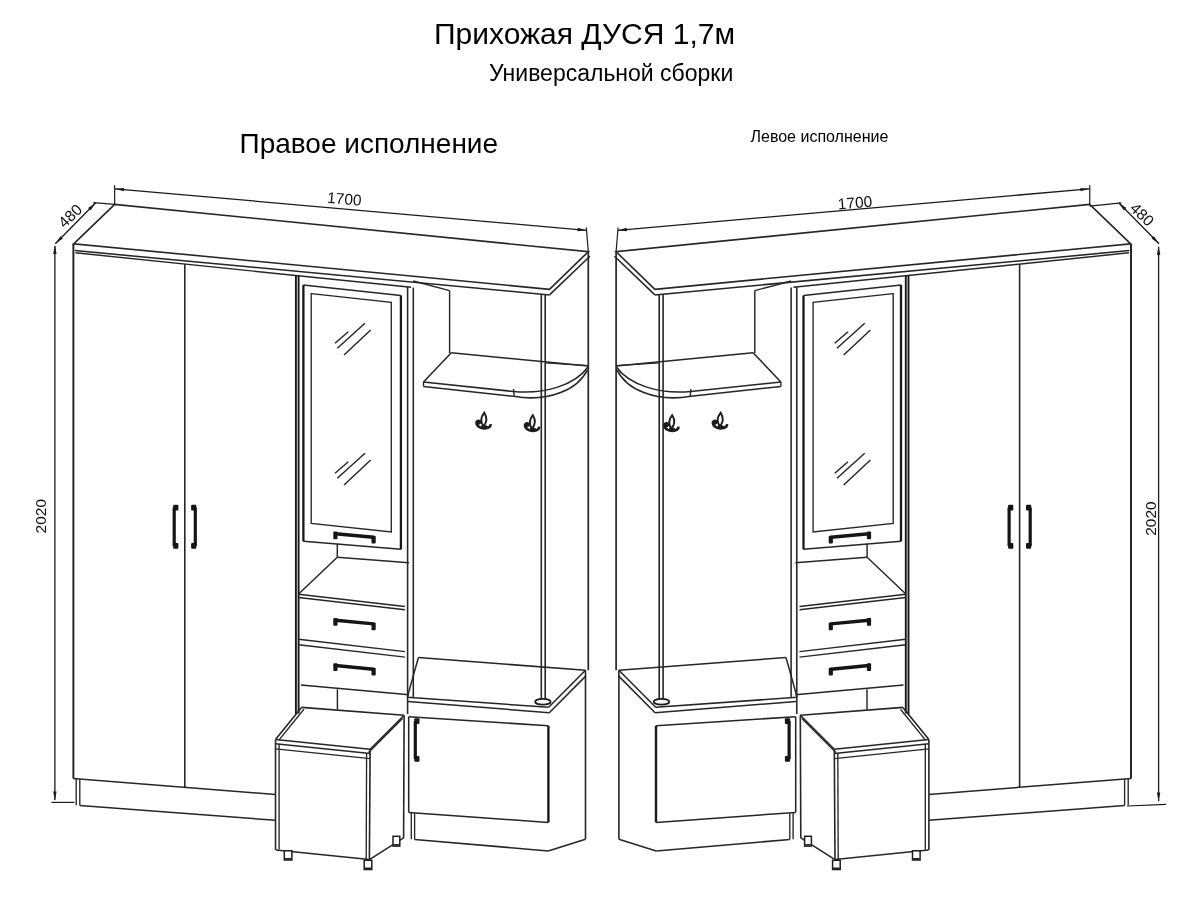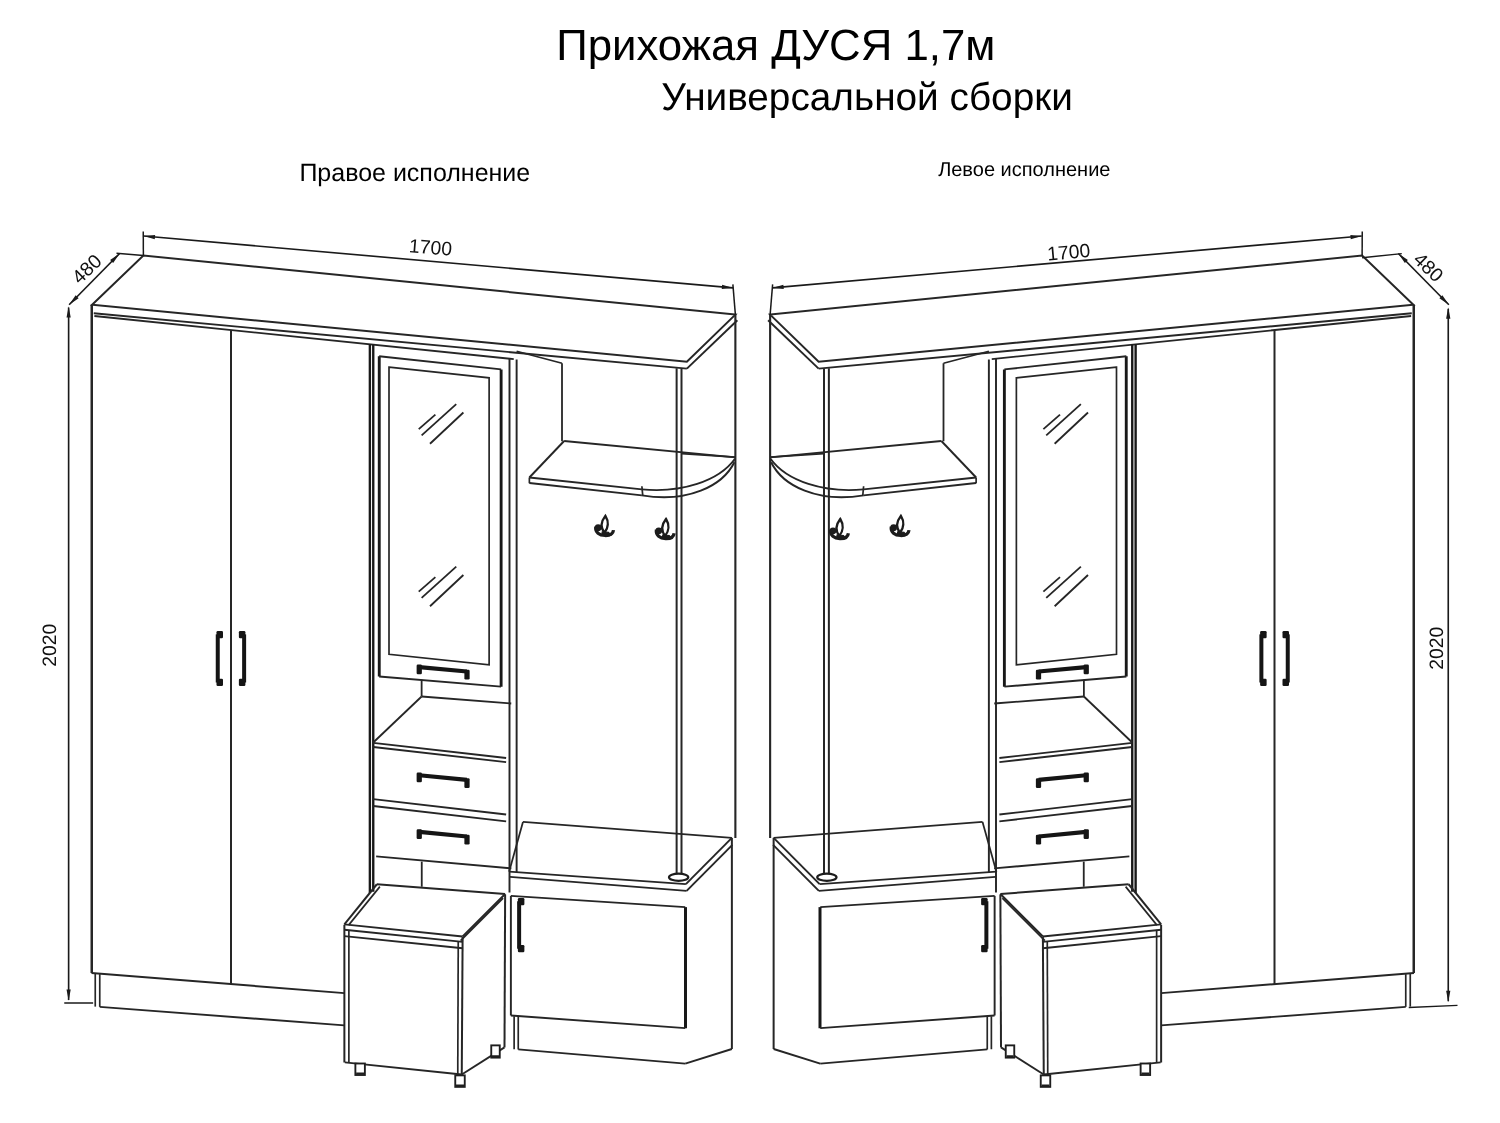--- a/index.html
+++ b/index.html
@@ -164,15 +164,15 @@
       <line x1="618.1" y1="227.5" x2="616.1" y2="251.7" stroke="#1a1a1a" stroke-width="1.2" stroke-linecap="butt"></line>
 <g font-family="'Liberation Sans', sans-serif">
         <text x="70.0" y="215.7" transform="rotate(-44 70.0 215.7)" font-size="15.5" fill="#111" text-anchor="middle" dominant-baseline="central">480</text>
         <text x="40.5" y="516.2" transform="rotate(-90 40.5 516.2)" font-size="15.5" fill="#111" text-anchor="middle" dominant-baseline="central">2020</text>
         <text x="344.4" y="198.7" transform="rotate(4.8 344.4 198.7)" font-size="15.5" fill="#111" text-anchor="middle" dominant-baseline="central">1700</text>
         <text x="1142.2" y="214.3" transform="rotate(44 1142.2 214.3)" font-size="15.5" fill="#111" text-anchor="middle" dominant-baseline="central">480</text>
         <text x="1150.1" y="518.6" transform="rotate(-90 1150.1 518.6)" font-size="15.5" fill="#111" text-anchor="middle" dominant-baseline="central">2020</text>
         <text x="855.0" y="202.5" transform="rotate(-4.8 855.0 202.5)" font-size="15.5" fill="#111" text-anchor="middle" dominant-baseline="central">1700</text>
       </g>
 </svg></div>
-<div class="t" style="left:445px;top:17.4px;font-size:35px">Прихожая ДУСЯ 1,7м</div>
-<div class="t" style="left:529px;top:59.9px;font-size:31px">Универсальной сборки</div>
-<div class="t" style="left:239.5px;top:128px;font-size:20px">Правое исполнение</div>
+<div class="t" style="left:434px;top:17.4px;font-size:30px">Прихожая ДУСЯ 1,7м</div>
+<div class="t" style="left:489px;top:59.9px;font-size:23px">Универсальной сборки</div>
+<div class="t" style="left:239.5px;top:128px;font-size:28px">Правое исполнение</div>
 <div class="t" style="left:750.5px;top:128px;font-size:16px">Левое исполнение</div>
 </body></html>

